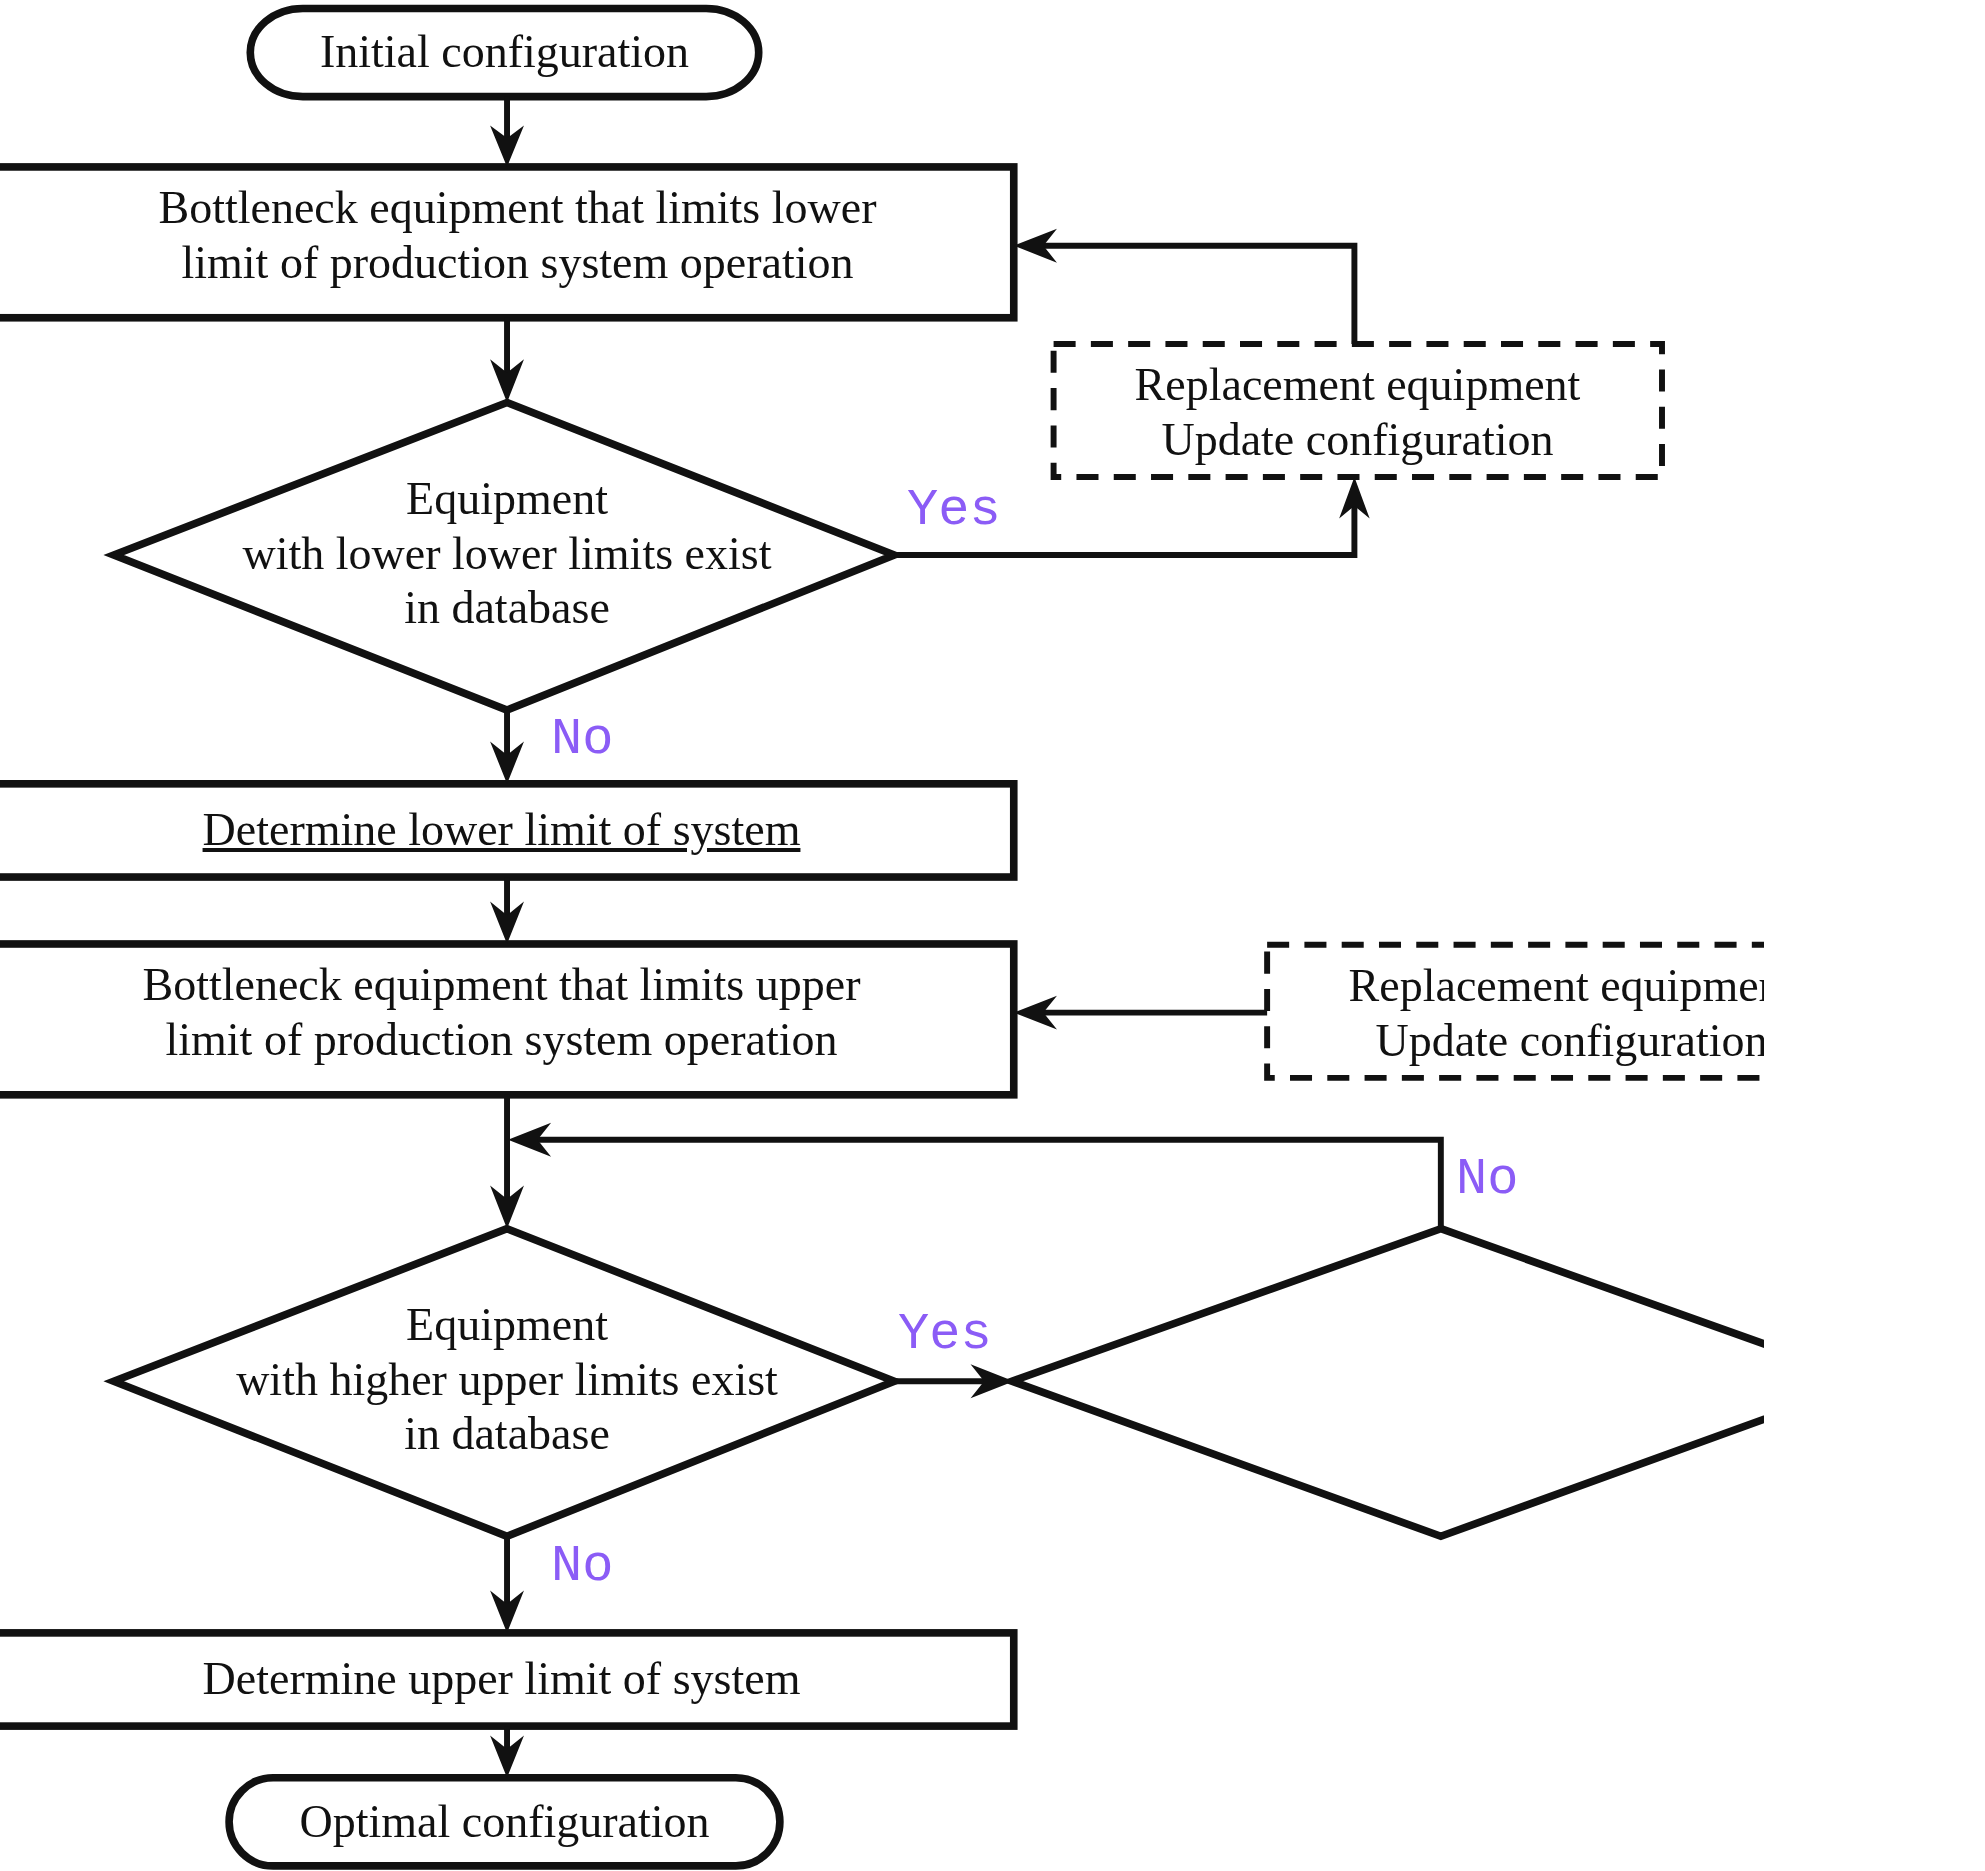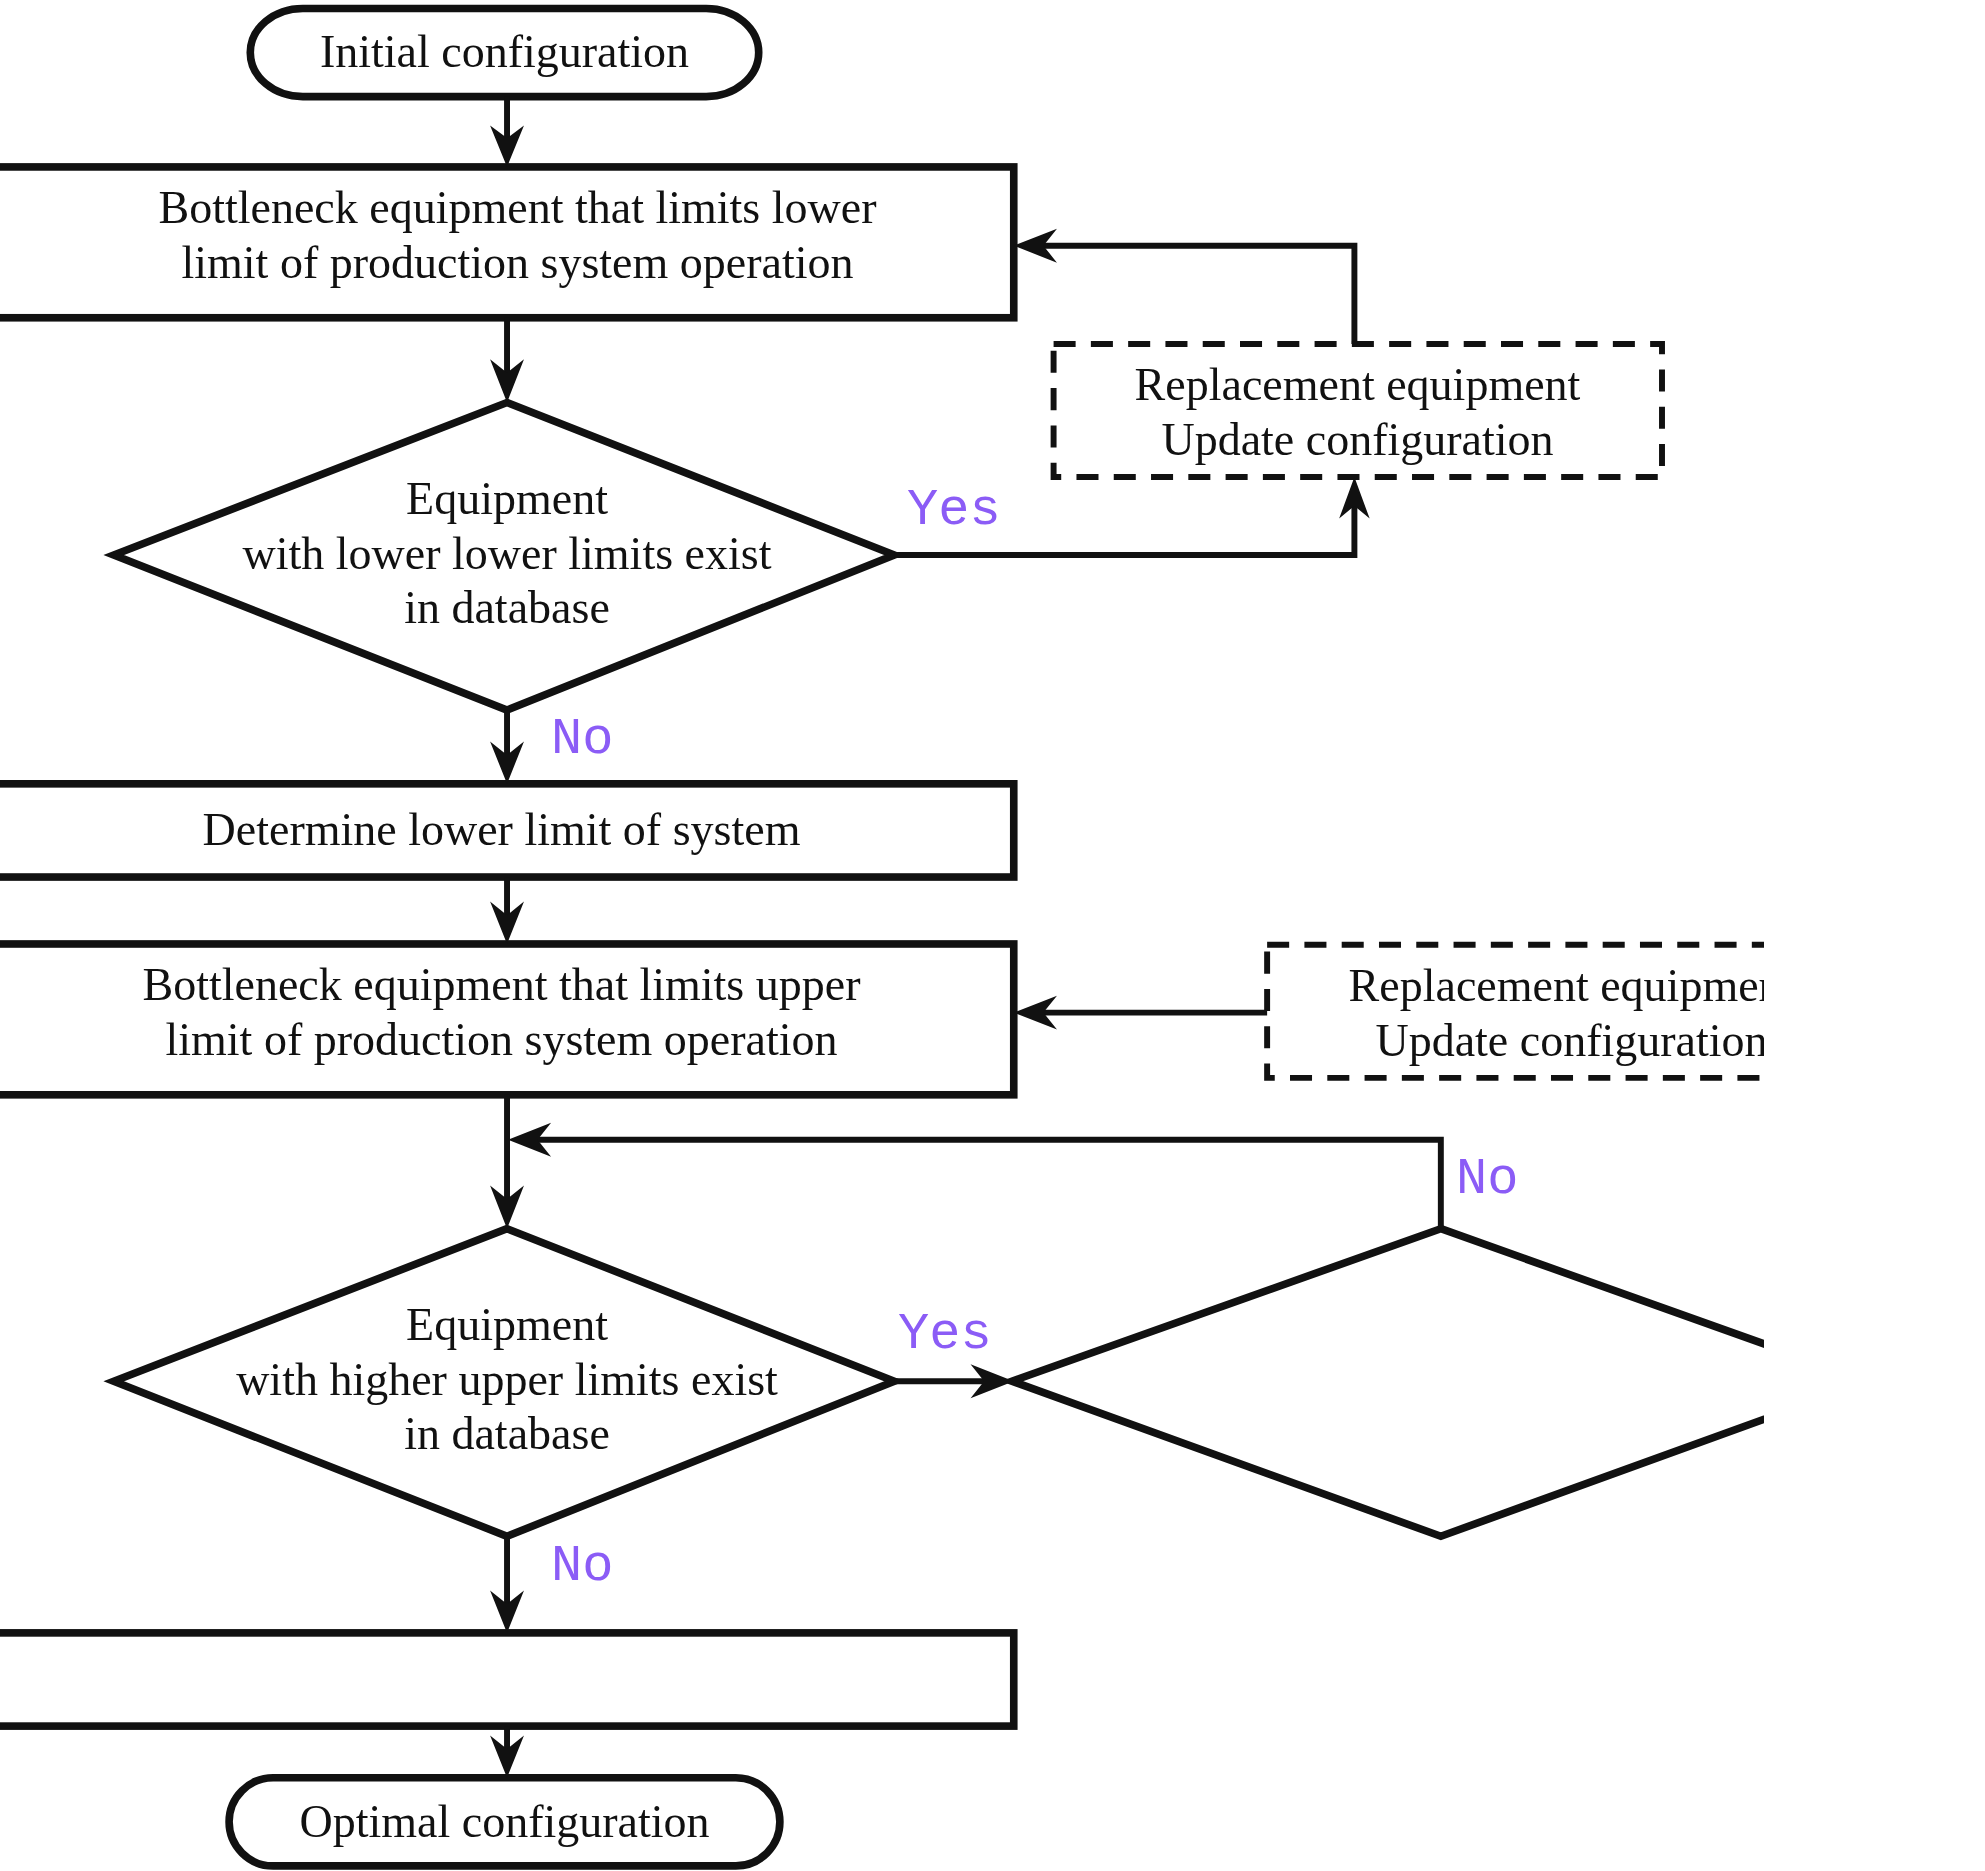--- a/index.html
+++ b/index.html
@@ -170,33 +170,34 @@
   <div class="node-text" style="left:16px; top:181px; width:1003px;">Bottleneck equipment that limits lower
 limit of production system operation</div>
 
   <div class="node-text" style="left:147px; top:472px; width:720px;">Equipment
 with lower lower limits exist
 in database</div>
 
   <div class="node-text" style="left:1053px; top:358px; width:609px;">Replacement equipment
 Update configuration</div>
 
-  <div class="node-text" style="left:0px; top:803px; width:1003px;">Determine lower limit of system</div>
+  <div class="node-text" style="left:0px; top:803px; width:1003px;text-decoration:underline;">Determine lower limit of system</div>
 
   <div class="node-text" style="left:0px; top:958px; width:1003px;">Bottleneck equipment that limits upper
 limit of production system operation</div>
 
   <div class="node-text" style="left:1267px; top:959px; width:609px;">Replacement equipment
 Update configuration</div>
 
   <div class="node-text" style="left:147px; top:1298px; width:720px;">Equipment
 with higher upper limits exist
 in database</div>
 
 
+  <div class="node-text" style="left:0px; top:1652px; width:1003px;">Determine upper limit of  system</div>
 
   <div class="node-text" style="left:229px; top:1795px; width:551px;">Optimal configuration</div>
 
   <div class="edge-label" style="left:907px; top:485px;">Yes</div>
 
   <div class="edge-label" style="left:551px; top:714px;">No</div>
 
   <div class="edge-label" style="left:898px; top:1309px;">Yes</div>
 
   <div class="edge-label" style="left:551px; top:1541px;">No</div>

